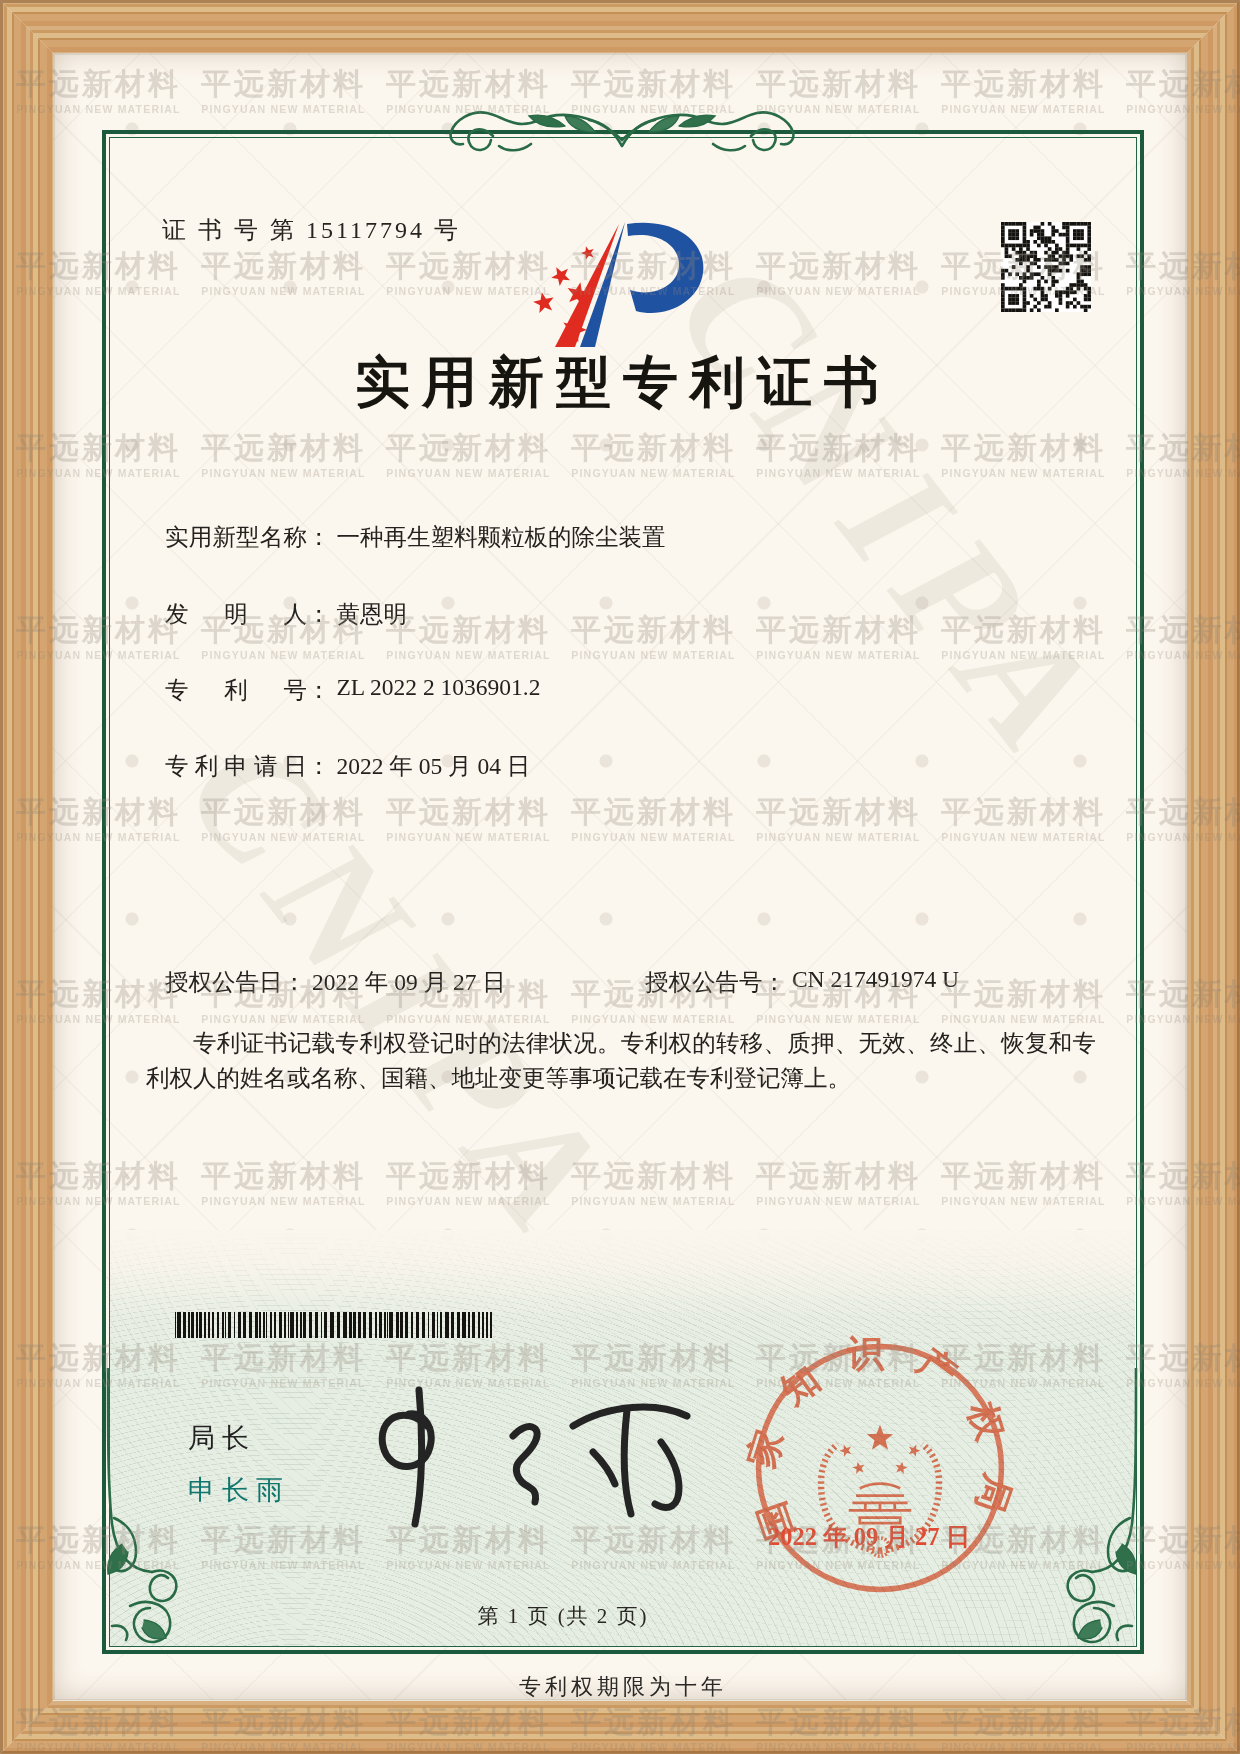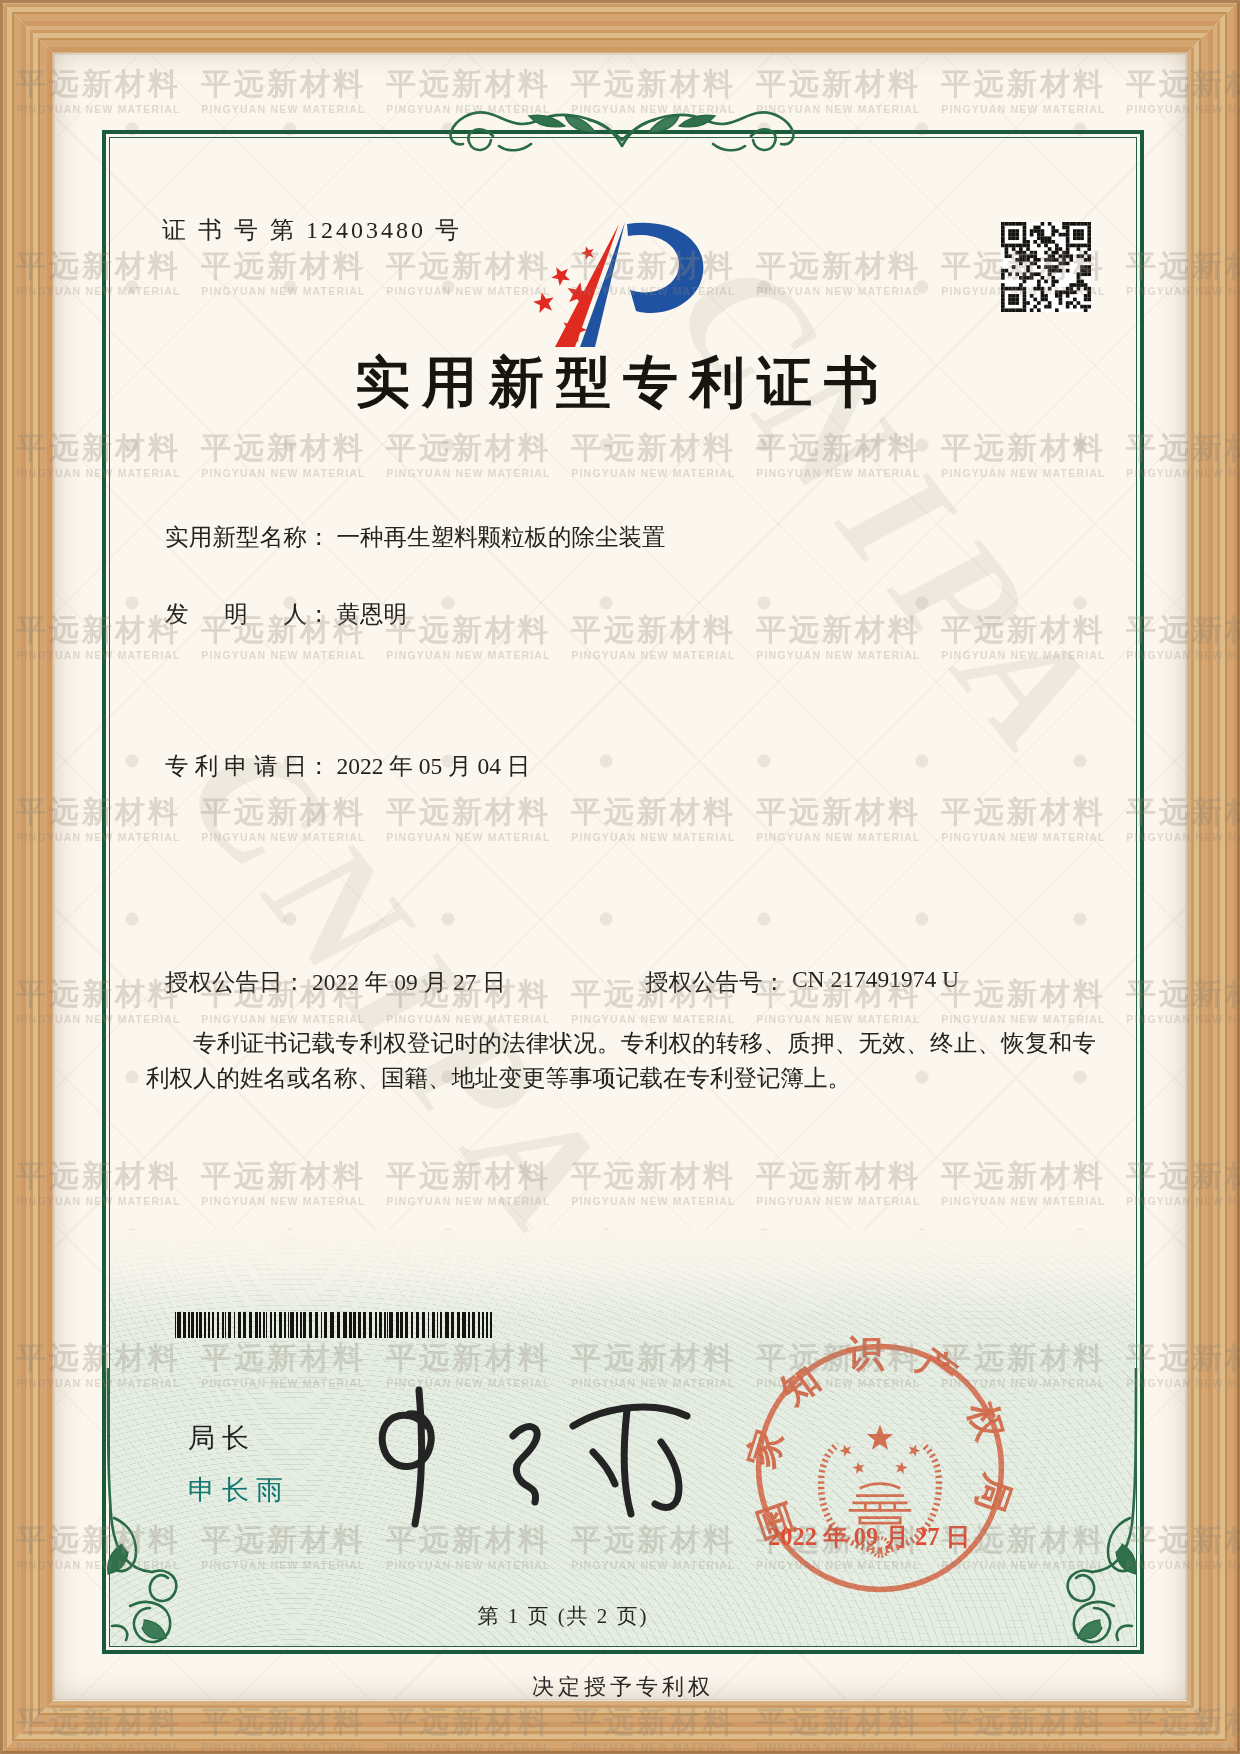--- a/index.html
+++ b/index.html
@@ -124,21 +124,21 @@
       <path d="M8,0 C8,70 8,120 12,156 C16,186 30,202 52,204"></path>
       <path d="M52,204 c16,-6 30,8 22,22 c-7,12 -26,8 -24,-8 c2,-10 12,-14 18,-8"></path>
       <path d="M14,150 c14,6 22,18 22,34 c0,14 -10,22 -20,18"></path>
       <path d="M22,176 q-16,10 -14,30 q18,-4 20,-22" fill="#2f6f4a" stroke-width="1.4"></path>
       <path d="M30,238 c20,-10 42,0 40,20 c-2,18 -26,22 -34,6 c-6,-12 2,-24 14,-24"></path>
       <path d="M12,258 c12,-2 18,6 14,14"></path>
       <path d="M44,252 q18,2 22,18 q-18,4 -24,-10" fill="#3d7c57" stroke-width="1.4"></path>
     </g>
   </svg>
 
-  <div class="abs certno">证 书 号 第 12403480 号</div>
+  <div class="abs certno">证 书 号 第 15117794 号</div>
 
   <svg class="abs logo" width="260" height="165" viewBox="0 0 260 165">
     <path d="M149,40 C198,33 229,58 225,89 C221,119 186,135 158,127 L152,106 C176,114 200,101 201,82 C202,60 178,47 150,52 Z" fill="#2052a2"></path>
     <path d="M141,40 L77,163 L97,163 Z" fill="#e02b20"></path>
     <path d="M147,38 L102,163 L117,163 Z" fill="#2052a2"></path>
     <g id="logo-stars" fill="#e02b20">
         <polygon points="107.9,62.3 110.9,66.2 115.7,65.0 112.9,69.0 115.6,73.2 110.9,71.8 107.7,75.6 107.6,70.7 103.0,68.9 107.6,67.2"></polygon>
         <polygon points="78.2,83.2 83.5,87.8 89.9,84.7 87.1,91.2 92.0,96.3 85.0,95.7 81.7,101.9 80.1,95.1 73.2,93.8 79.2,90.2"></polygon>
         <polygon points="102.4,98.2 103.7,106.6 111.9,108.6 104.4,112.5 105.0,120.9 99.0,114.9 91.2,118.1 95.0,110.6 89.6,104.1 97.9,105.4"></polygon>
         <polygon points="63.8,108.2 67.9,114.8 75.6,113.6 70.6,119.5 74.1,126.4 66.9,123.5 61.4,129.0 62.0,121.3 55.1,117.7 62.6,115.9"></polygon>
@@ -451,20 +451,24 @@
   <div class="abs frow" style="top:521px;">
     <span class="flabel">实用新型名称</span><span class="colon">：</span>
     <span class="fvalue">一种再生塑料颗粒板的除尘装置</span>
   </div>
 
   <div class="abs title">实用新型专利证书</div>
   <div class="abs frow" style="top:598px;">
     <span class="flabel">发明人</span><span class="colon">：</span>
     <span class="fvalue">黄恩明</span>
   </div>
+  <div class="abs frow" style="top:674px;">
+    <span class="flabel">专利号</span><span class="colon">：</span>
+    <span class="fvalue">ZL 2022 2 1036901.2</span>
+  </div>
   <div class="abs frow" style="top:750px;">
     <span class="flabel">专利申请日</span><span class="colon">：</span>
     <span class="fvalue">2022 年 05 月 04 日</span>
   </div>
   <div class="abs frow" style="top:966px;">
     <span>授权公告日</span><span class="colon">：</span>
     <span class="fvalue">2022 年 09 月 27 日</span>
     <span class="grant2">
       <span>授权公告号</span><span class="colon">：</span>
       <span class="fvalue">CN 217491974 U</span>
@@ -586,21 +590,21 @@
       <g fill="none" stroke-width="7" stroke-dasharray="2.5 3.5" opacity=".95">
         <path d="M150,240 C108,236 84,206 86,162 C87,144 94,132 104,124"></path>
         <path d="M150,240 C192,236 216,206 214,162 C213,144 206,132 196,124"></path>
       </g>
       <circle cx="150" cy="236" r="10" fill="none" stroke-width="4" stroke-dasharray="2 2" opacity=".95"></circle>
     </g>
   </svg>
   <div class="abs seal-date">2022 年 09 月 27 日</div>
 
   <div class="abs page-ind">第 1 页 (共 2 页)</div>
-  <div class="abs foot-note">决定授予专利权</div>
+  <div class="abs foot-note">专利权期限为十年</div>
 
   <div class="wood wood-h wood-top"></div>
   <div class="wood wood-h wood-bottom"></div>
   <div class="wood wood-v wood-left"></div>
   <div class="wood wood-v wood-right"></div>
   <div class="frame-edge"></div>
 
   <div class="wm-layer" id="wm-layer">
       <div class="wm" style="left: 16px; top: 64px;">
         <div class="wm-cn">平远新材料</div>

